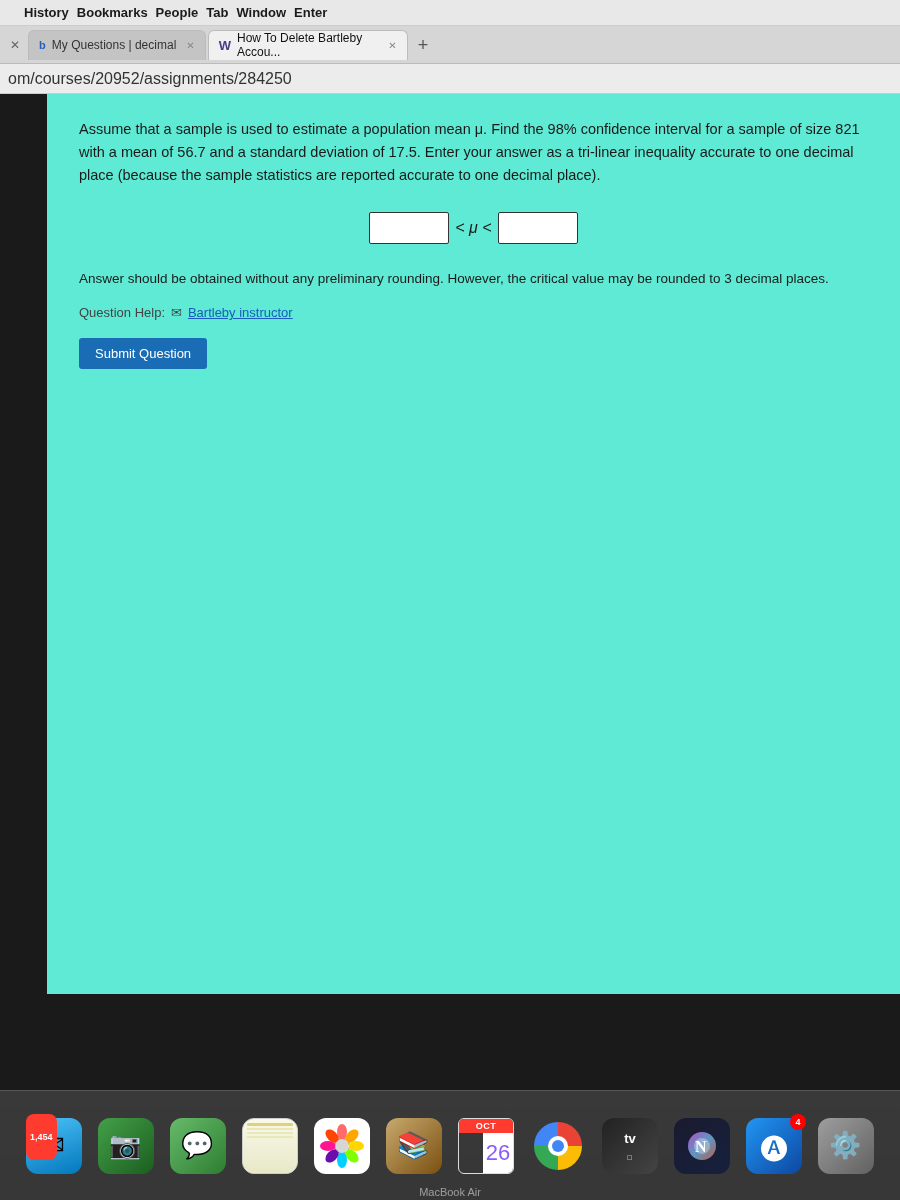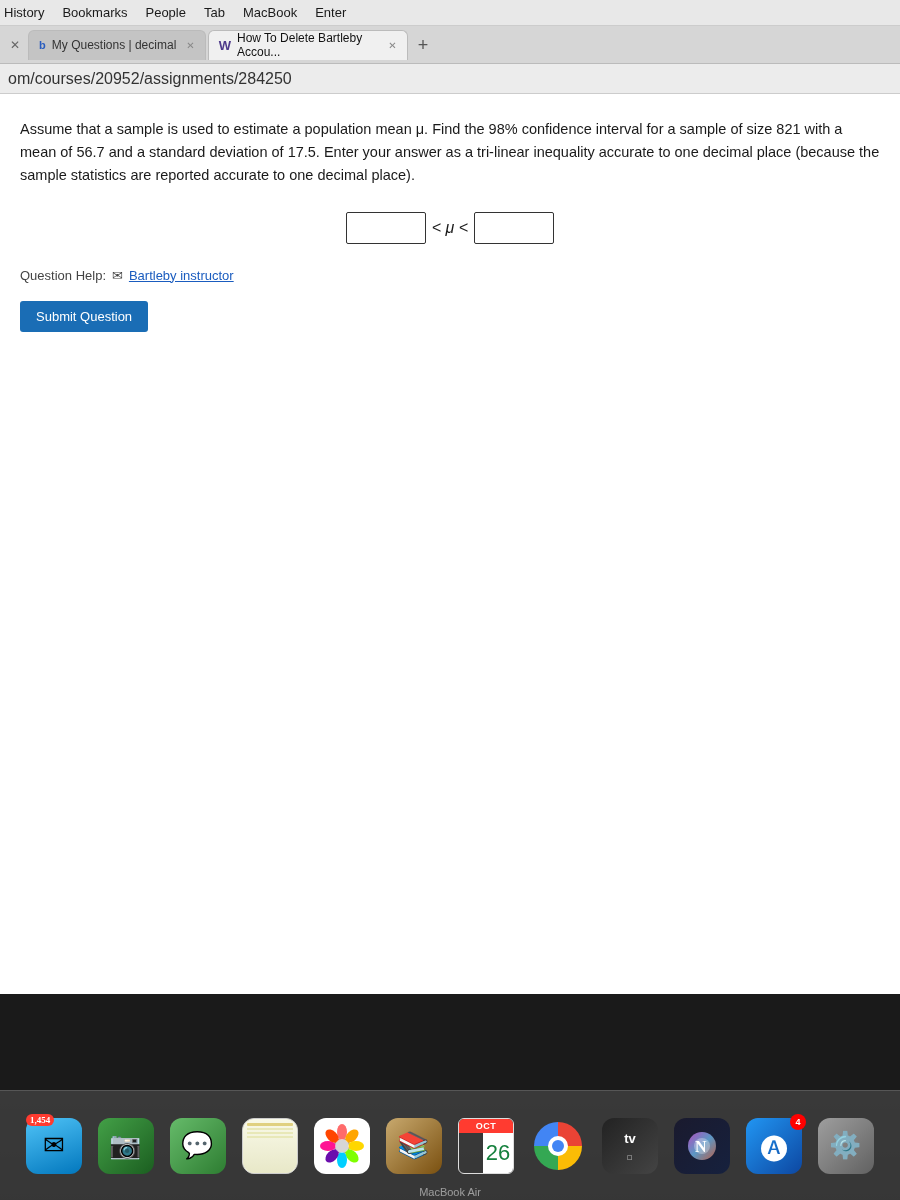--- a/index.html
+++ b/index.html
@@ -12,23 +12,24 @@
       overflow: hidden;
       position: relative;
     }
 
     
     .menu-bar {
       background: #e8e8e8;
       height: 26px;
       display: flex;
       align-items: center;
-      padding: 0 4px;
-      gap: 18px;
+      padding: 0 24px;
+      gap: 8px;
       border-bottom: 1px solid #ccc;
+      font-weight: bold;
     }
     .menu-item {
       font-size: 13px;
       color: #1a1a1a;
       cursor: pointer;
     }
 
     
     .tab-bar {
       background: #d6d6d6;
@@ -99,23 +100,24 @@
       border-bottom: 1px solid #ccc;
     }
 
     .address-text {
       font-size: 16px;
       color: #333;
     }
 
     
     .content-area {
-      background: #ffffff;
+      background: #5eead4;
       min-height: 900px;
-      padding: 24px 20px;
+      padding: 24px 32px;
+      margin-left: 47px;
     }
 
     .question-text {
       font-size: 14.5px;
       color: #1a1a1a;
       line-height: 1.6;
       margin-bottom: 20px;
     }
 
     .inequality-row {
@@ -253,24 +255,23 @@
     }
 
     
     .mail-count-badge {
       position: absolute;
       top: -4px;
       left: 0;
       background: #ff3b30;
       color: white;
       font-size: 9px;
-      padding: 1px 4px;
+      padding: 18px 4px;
       border-radius: 8px;
       font-weight: bold;
-      font-family: Liberation Serif, serif;
     }
 
     
     .cal-inner {
       width: 56px;
       height: 56px;
       border-radius: 6px;
       overflow: hidden;
       display: flex;
       flex-direction: column;
@@ -286,21 +287,21 @@
       letter-spacing: 0.5px;
     }
     .cal-day {
       background: white;
       flex: 1;
       display: flex;
       align-items: center;
       justify-content: center;
       font-size: 22px;
       font-weight: 300;
-      color: #15803d;
+      color: #8b5cf6;
       margin-left: 24px;
     }
 
     
     .chrome-icon {
       width: 48px;
       height: 48px;
       border-radius: 50%;
       background: conic-gradient(#ea4335 0deg 90deg, #fbbc05 90deg 180deg, #34a853 180deg 270deg, #4285f4 270deg 360deg);
       position: relative;
@@ -325,21 +326,21 @@
     }
   </style>
 </head>
 <body>
 
 <div class="menu-bar">
   <span class="menu-item">History</span>
   <span class="menu-item">Bookmarks</span>
   <span class="menu-item">People</span>
   <span class="menu-item">Tab</span>
-  <span class="menu-item">MacBook</span>
+  <span class="menu-item">Window</span>
   <span class="menu-item">Enter</span>
 </div>
 
 <div class="tab-bar">
   <span class="tab-close-btn">✕</span>
   <div class="tab">
     <span class="tab-icon">b</span>
     <span>My Questions | decimal</span>
     <span class="tab-close">✕</span>
   </div>
@@ -357,20 +358,21 @@
 
 <div class="content-area">
   <p class="question-text">Assume that a sample is used to estimate a population mean μ. Find the 98% confidence interval for a sample of size 821 with a mean of 56.7 and a standard deviation of 17.5. Enter your answer as a tri-linear inequality accurate to one decimal place (because the sample statistics are reported accurate to one decimal place).</p>
 
   <div class="inequality-row">
     <input class="math-input" type="text" value="" style="">
     <span class="math-symbol">&lt; μ &lt;</span>
     <input class="math-input" type="text" value="" style="">
   </div>
 
+  <p class="answer-note">Answer should be obtained without any preliminary rounding. However, the critical value may be rounded to 3 decimal places.</p>
 
   <p class="question-help">
     <span>Question Help:</span>
     <span class="mail-icon">✉</span>
     <a>Bartleby instructor</a>
   </p>
 
   <button class="submit-btn">Submit Question</button>
 </div>
 

